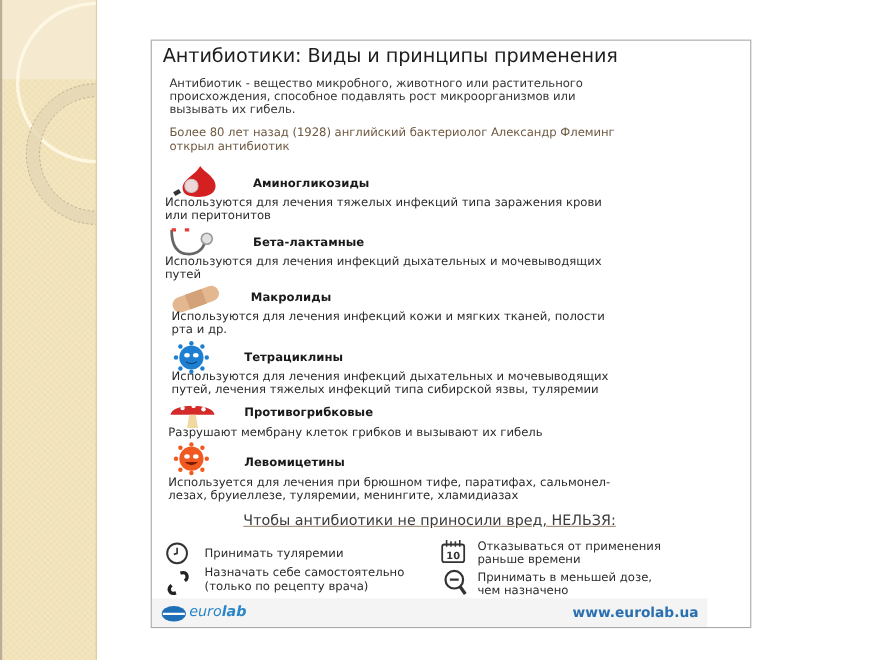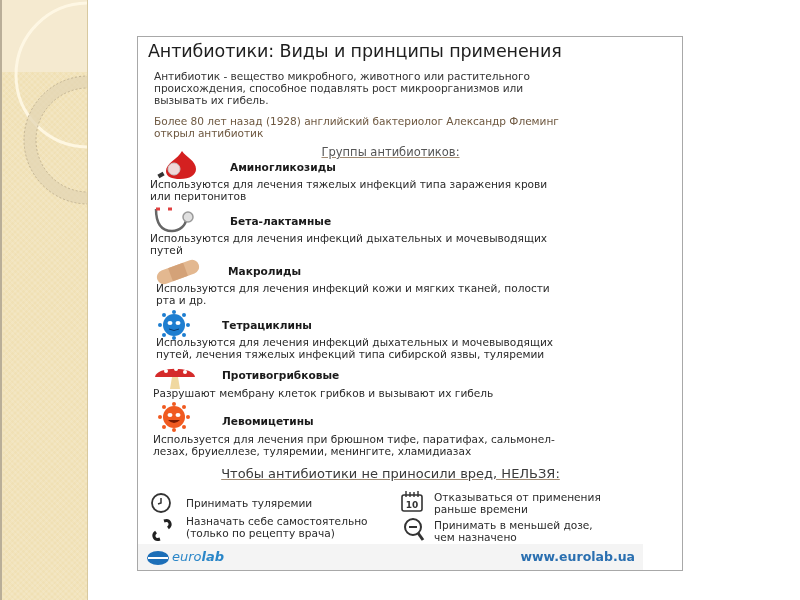--- a/index.html
+++ b/index.html
@@ -81,21 +81,20 @@
 
   <div class="title">Антибиотики: Виды и принципы применения</div>
 
   <div class="p" style="top:45px;">происхождения, способное подавлять рост микроорганизмов или</div>
   <div class="p" style="top:33px;">Антибиотик - вещество микробного, животного или растительного</div>
   <div class="p" style="top:57px;">вызывать их гибель.</div>
 
   <div class="p brown" style="top:78px;">Более 80 лет назад (1928) английский бактериолог Александр Флеминг</div>
   <div class="p brown" style="top:90px;">открыл антибиотик</div>
 
-  <div class="section-h" style="top:108px;">Группы антибиотиков:</div>
 
   <svg class="icon" style="left:14px; top:112px;" width="46" height="30">
     <path d="M30 2 C26 10 14 14 14 22 C14 28 20 30 28 30 C38 30 44 26 44 20 C44 12 34 8 30 2 Z" fill="#d42020"></path>
     <circle cx="22" cy="20" r="6" fill="#f0d8d8" stroke="#c8c8c8"></circle>
     <rect x="6" y="24" width="6" height="4" fill="#333" transform="rotate(-30 9 26)"></rect>
   </svg>
   <div class="group-name" style="left:92px; top:124px;">Аминогликозиды</div>
   <div class="group-desc" style="top:142px;">Используются для лечения тяжелых инфекций типа заражения крови</div>
   <div class="group-desc" style="top:154px;">или перитонитов</div>
 

